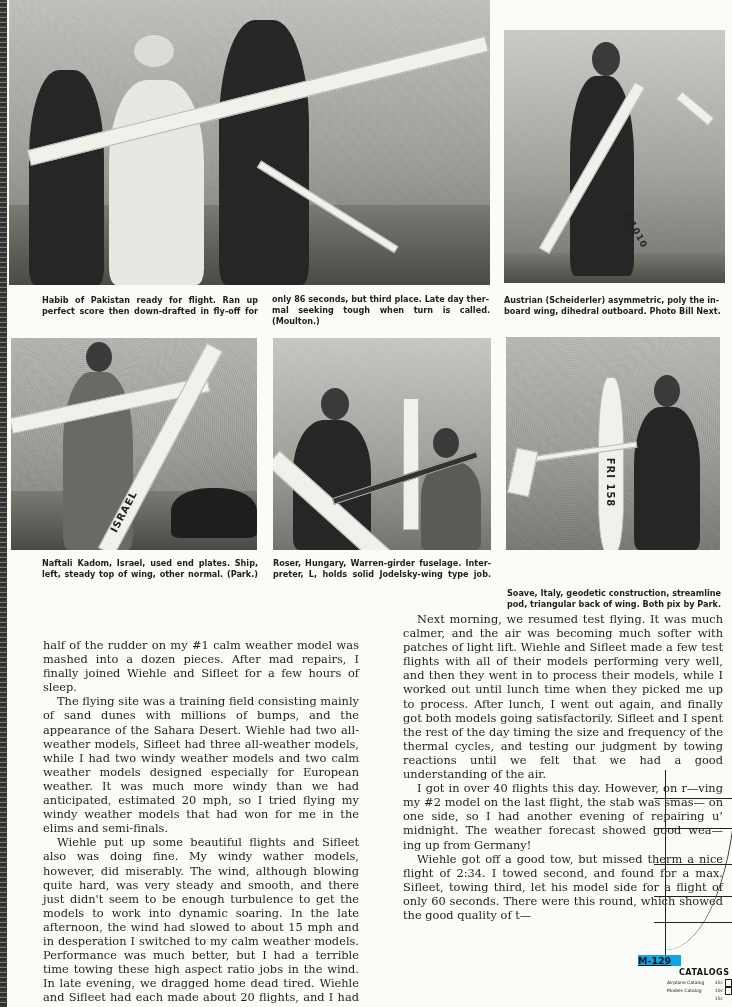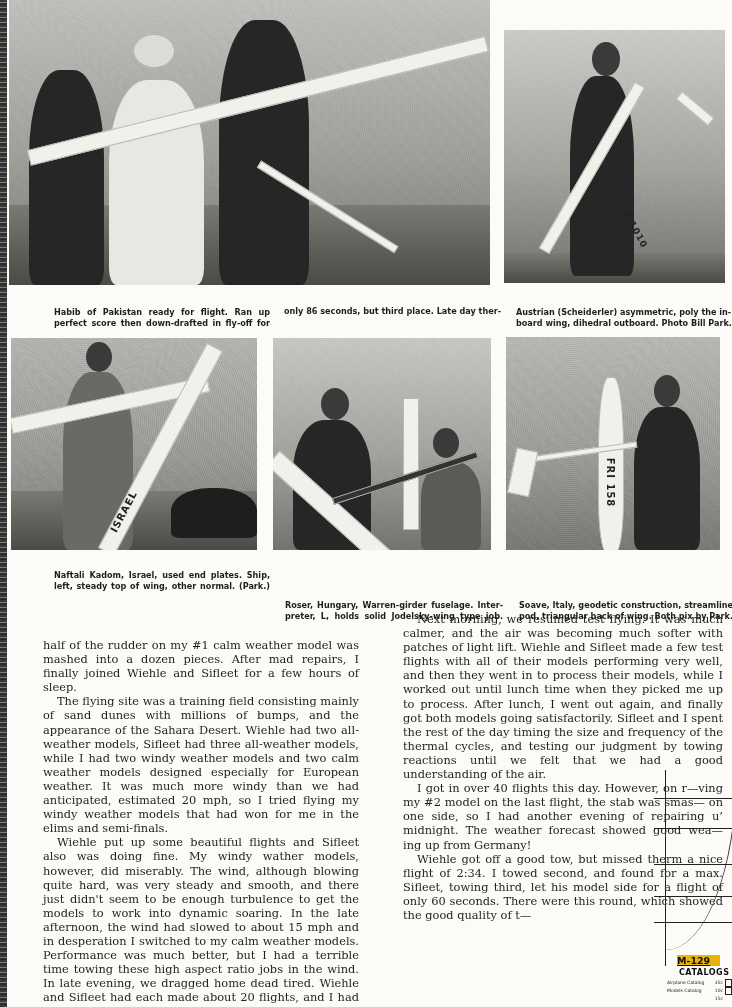--- a/index.html
+++ b/index.html
@@ -25,40 +25,40 @@
   .photo .head { position: absolute; background: #3a3a3a; border-radius: 50%; }
   .photo .wing { position: absolute; background: #f1f1ec; border: 1px solid #b8b8b2; transform-origin: left center; }
   .photo .ground { position: absolute; left: 0; bottom: 0; width: 100%; height: 28%;
     background: linear-gradient(180deg, #7a7a74, #4a4a46); }
   .photo .reg { position: absolute; font-family: "DejaVu Sans", sans-serif; font-weight: bold;
     font-size: 10px; color: #222; letter-spacing: 1px; }
 
   .caption {
     position: absolute; font-family: "DejaVu Sans", sans-serif; font-weight: bold;
     font-size: 8.1px; line-height: 11px; color: #1e1e1e; text-align: justify;
-    text-align-last: justify; margin: 12px;
+    text-align-last: justify; margin: 0;
   }
   .caption.last { text-align-last: left; }
 
   .col {
     position: absolute; font-family: "DejaVu Serif", serif; font-size: 11.4px;
     line-height: 14.1px; color: #1f1f1f; text-align: justify;
   }
   .col p { margin: 0; text-indent: 14px; }
   .col p.cont { text-indent: 0; }
 
   .form-overlay {
     position: absolute; left: 665px; top: 770px; width: 67px; height: 237px;
     border-left: 1px solid #222;
   }
   .form-overlay .ln { position: absolute; left: -12px; height: 1px; background: #222; width: 79px; }
   .form-overlay .curve { position: absolute; left: 0; top: 0; width: 70px; height: 180px;
     border-right: 1px solid #333; border-radius: 0 0 100% 0; }
   .form-id { position: absolute; left: 638px; top: 955px; font-family: "DejaVu Sans", sans-serif;
-    font-weight: bold; font-size: 9.5px; color: #111; text-decoration: underline; background: #eab308; padding-right: 10px; margin-left: 39px; }
+    font-weight: bold; font-size: 9.5px; color: #111; text-decoration: underline; background: #0ea5e9; padding-right: 10px; }
   .form-box { position: absolute; left: 665px; top: 966px; width: 67px; height: 41px; background: #fbfbf8; }
   .form-title { position: absolute; left: 4px; top: 2px; font-family: "DejaVu Sans", sans-serif;
     font-weight: bold; font-size: 8px; letter-spacing: .5px; color: #111; padding-left: 10px; }
   .form-row { position: absolute; left: 2px; font-family: "DejaVu Sans", sans-serif; font-size: 4.5px;
     color: #222; width: 62px; white-space: nowrap; }
   .form-row .price { position: absolute; right: 6px; }
   .form-row .chk { position: absolute; right: -3px; top: -1px; width: 5px; height: 6px; border: 1px solid #222; }
 </style>
 </head>
 <body>
@@ -85,24 +85,25 @@
   <div class="wing" style="left:175px; top:60px; width:40px; height:8px; transform: rotate(40deg);"></div>
   <span class="reg" style="left:112px; top:195px; transform: rotate(62deg); font-size:9px;">T-1010</span>
 </div>
 
 <p class="caption" style="left:42px; top:295px; width:216px;">
   <span>Habib of Pakistan ready for flight. Ran up</span><br>
   <span>perfect score then down-drafted in fly-off for</span>
 </p>
 <p class="caption last" style="left:272px; top:294px; width:218px;">
   <span>only 86 seconds, but third place. Late day ther-</span><br>
+  <span>mal seeking tough when turn is called. (Moulton.)</span>
 </p>
 <p class="caption last" style="left:504px; top:295px; width:222px;">
   <span>Austrian (Scheiderler) asymmetric, poly the in-</span><br>
-  <span>board wing, dihedral outboard. Photo Bill Park.</span>
+  <span>board wing, dihedral outboard. Photo Bill Next.</span>
 </p>
 
 <div class="photo" style="left:11px; top:338px; width:246px; height:212px;">
   <div class="sky" style="opacity:.55"></div>
   <div class="ground"></div>
   <div class="head" style="left:75px; top:4px; width:26px; height:30px;"></div>
   <div class="fig" style="left:52px; top:34px; width:70px; height:178px; background:#6a6a64;"></div>
   <div class="fig" style="left:160px; top:150px; width:86px; height:50px; background:#1e1e1e; border-radius:45% 45% 10% 10%;"></div>
   <div class="wing" style="left:0; top:80px; width:200px; height:14px; transform: rotate(-12deg);"></div>
   <div class="wing" style="left:95px; top:205px; width:230px; height:16px; transform: rotate(-62deg);"></div>
@@ -127,21 +128,21 @@
   <div class="wing" style="left:92px; top:40px; width:24px; height:173px; transform: none; border-radius: 40% 40% 30% 30%;"></div>
   <div class="wing" style="left:20px; top:120px; width:110px; height:4px; transform: rotate(-8deg);"></div>
   <div class="wing" style="left:6px; top:110px; width:20px; height:44px; transform: rotate(12deg);"></div>
   <span class="reg" style="left:80px; top:140px; transform: rotate(90deg);">FRI 158</span>
 </div>
 
 <p class="caption" style="left:42px; top:558px; width:216px;">
   <span>Naftali Kadom, Israel, used end plates. Ship,</span><br>
   <span>left, steady top of wing, other normal. (Park.)</span>
 </p>
-<p class="caption" style="left:273px; top:588px; width:218px;">
+<p class="caption" style="left:273px; top:558px; width:218px;">
   <span>Roser, Hungary, Warren-girder fuselage. Inter-</span><br>
   <span>preter, L, holds solid Jodelsky-wing type job.</span>
 </p>
 <p class="caption" style="left:507px; top:588px; width:214px;">
   <span>Soave, Italy, geodetic construction, streamline</span><br>
   <span>pod, triangular back of wing. Both pix by Park.</span>
 </p>
 
 <div class="col" style="left:43px; top:638px; width:316px;">
   <p class="cont">half of the rudder on my #1 calm weather model was mashed into a dozen pieces. After mad repairs, I finally joined Wiehle and Sifleet for a few hours of sleep.</p>

